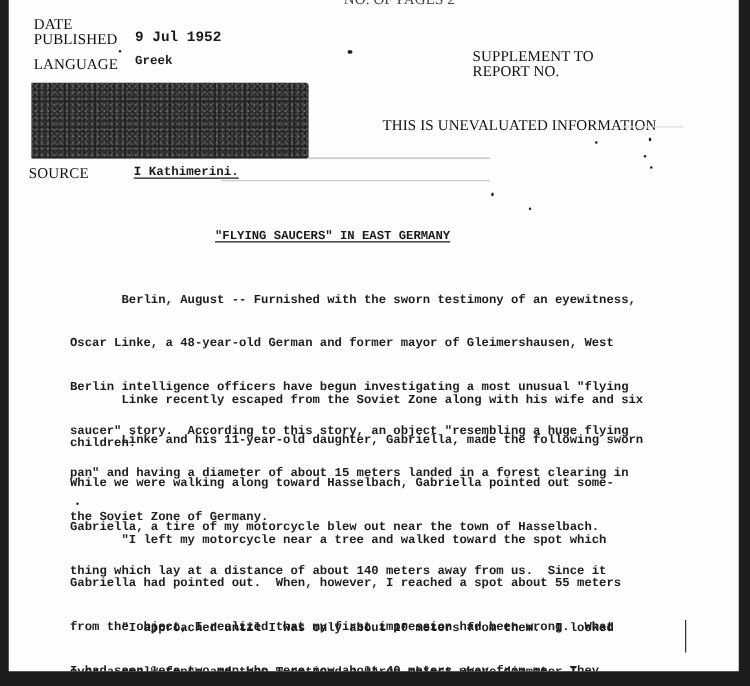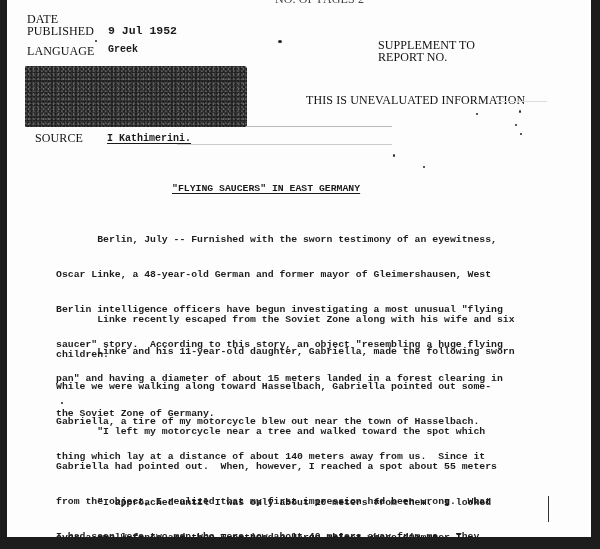--- a/index.html
+++ b/index.html
@@ -52,28 +52,28 @@
   <div class="form-label" style="left:371px; top:39px;text-align:right;">SUPPLEMENT TO</div>
   <div class="form-label" style="left:371px; top:51px;">REPORT NO.</div>
 
   <div class="redaction"></div>
 
   <div class="form-label" style="left:299px; top:94px;">THIS IS UNEVALUATED INFORMATION</div>
   <div class="hline" style="left:490px; top:101px; width:50px; background:#ddd;"></div>
 
   <div class="hline" style="left:240px; top:126px; width:145px;"></div>
 
-  <div class="form-label" style="left:28px; top:132px;">SOURCE</div>
+  <div class="form-label" style="left:16px; top:132px;">SOURCE</div>
   <div class="typed uline" style="left:100px; top:132px; font-size:10px;">I Kathimerini.</div>
   <div class="hline" style="left:170px; top:144px; width:215px; background:#ccc;"></div>
 
   <div class="typed uline" style="left:165px; top:182px; font-size:9.8px;">"FLYING SAUCERS" IN EAST GERMANY</div>
 
   <div class="para" style="top:211px;">
-    <div>       Berlin, July -- Furnished with the sworn testimony of an eyewitness,</div>
+    <div>       Berlin, August -- Furnished with the sworn testimony of an eyewitness,</div>
     <div>Oscar Linke, a 48-year-old German and former mayor of Gleimershausen, West</div>
     <div>Berlin intelligence officers have begun investigating a most unusual "flying</div>
     <div>saucer" story.  According to this story, an object "resembling a huge flying</div>
     <div>pan" and having a diameter of about 15 meters landed in a forest clearing in</div>
     <div>the Soviet Zone of Germany.</div>
   </div>
 
   <div class="para" style="top:291px;">
     <div>       Linke recently escaped from the Soviet Zone along with his wife and six</div>
     <div>children.</div>

